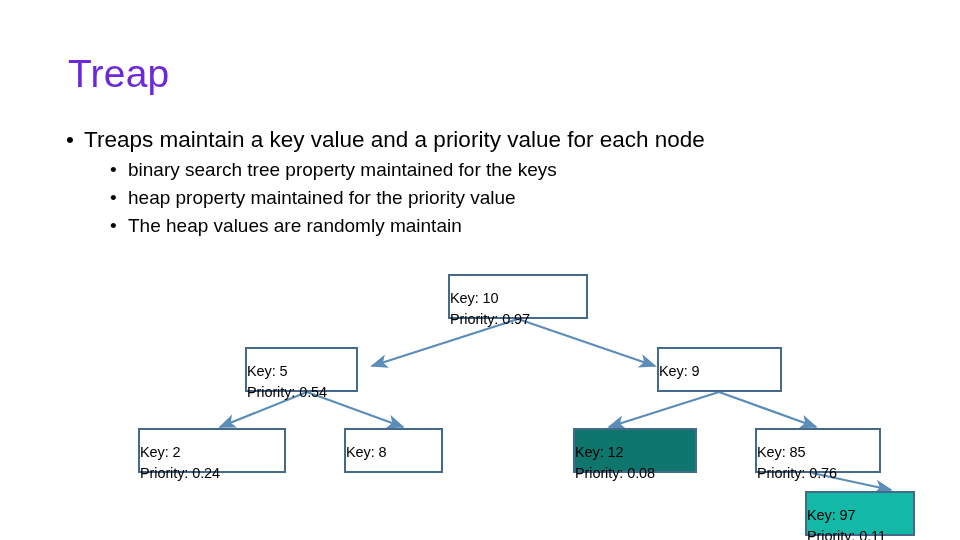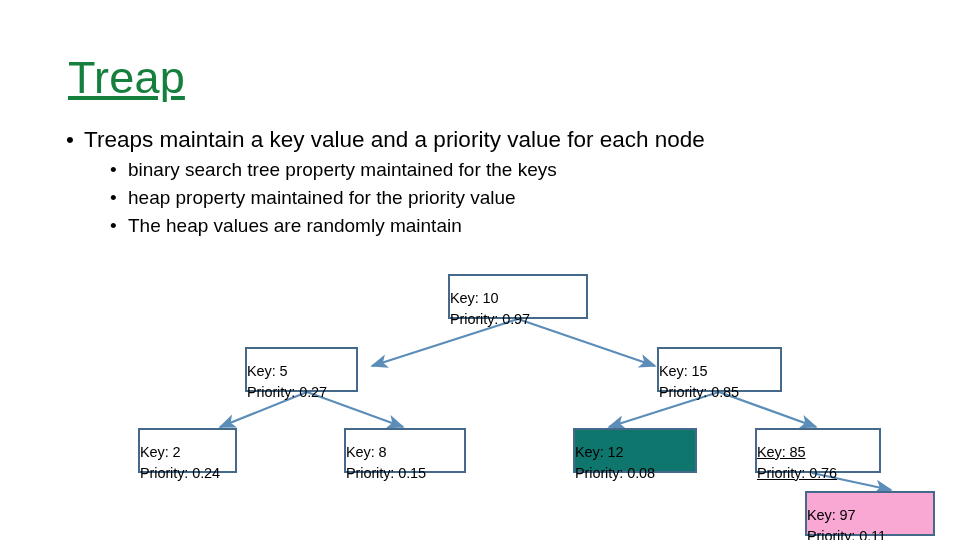--- a/index.html
+++ b/index.html
@@ -20,27 +20,26 @@
     width: 960px;
     height: 540px;
     background: #ffffff;
   }
 
   
   #slide-title {
     position: absolute;
     left: 68px;
     top: 52px;
-    font-size: 45px;
+    font-size: 39px;
     font-weight: 300;
-    color: #15803d;
+    color: #6d28d9;
     letter-spacing: 0.2px;
     line-height: 1.15;
     white-space: nowrap;
-    text-decoration: underline;
   }
 
   
   #bullets {
     position: absolute;
     left: 62px;
     top: 126px;
     width: 830px;
   }
   .bullet-l1 {
@@ -157,43 +156,41 @@
         </g>
     </svg>
 
     <div id="node-layer">
         <div class="node" style="left: 448px; top: 274px; width: 140px; height: 45px; border-color: rgb(68, 105, 139); background: rgb(255, 255, 255);">
           <span class="ln">Key: 10</span>
           <span class="ln">Priority: 0.97</span>
         </div>
         <div class="node" style="left: 245px; top: 347px; width: 113px; height: 45px; border-color: rgb(68, 105, 139); background: rgb(255, 255, 255);">
           <span class="ln">Key: 5</span>
-          <span class="ln">Priority: 0.27</span>
+          <span class="ln">Priority: 0.54</span>
         </div>
         <div class="node" style="left: 657px; top: 347px; width: 125px; height: 45px; border-color: rgb(68, 105, 139); background: rgb(255, 255, 255);">
-          <span class="ln">Key: 15</span>
-          <span class="ln">Priority: 0.85</span>
+          <span class="ln">Key: 9</span>
         </div>
-        <div class="node" style="left: 138px; top: 428px; width: 99px; height: 45px; border-color: rgb(68, 105, 139); background: rgb(255, 255, 255);">
+        <div class="node" style="left: 138px; top: 428px; width: 148px; height: 45px; border-color: rgb(68, 105, 139); background: rgb(255, 255, 255);">
           <span class="ln">Key: 2</span>
           <span class="ln">Priority: 0.24</span>
         </div>
-        <div class="node" style="left: 344px; top: 428px; width: 122px; height: 45px; border-color: rgb(68, 105, 139); background: rgb(255, 255, 255);">
+        <div class="node" style="left: 344px; top: 428px; width: 99px; height: 45px; border-color: rgb(68, 105, 139); background: rgb(255, 255, 255);">
           <span class="ln">Key: 8</span>
-          <span class="ln">Priority: 0.15</span>
         </div>
         <div class="node" style="left: 573px; top: 428px; width: 124px; height: 45px; border-color: rgb(68, 105, 139); background: #0f766e;">
           <span class="ln">Key: 12</span>
           <span class="ln">Priority: 0.08</span>
         </div>
-        <div class="node" style="left: 755px; top: 428px; width: 126px; height: 45px; border-color: rgb(68, 105, 139); background: rgb(255, 255, 255); text-decoration: underline;">
+        <div class="node" style="left: 755px; top: 428px; width: 126px; height: 45px; border-color: rgb(68, 105, 139); background: rgb(255, 255, 255);">
           <span class="ln">Key: 85</span>
           <span class="ln">Priority: 0.76</span>
         </div>
-        <div class="node" style="left: 805px; top: 491px; width: 130px; height: 45px; border-color: rgb(68, 105, 139); background: #f9a8d4;">
+        <div class="node" style="left: 805px; top: 491px; width: 110px; height: 45px; border-color: rgb(68, 105, 139); background: #14b8a6;">
           <span class="ln">Key: 97</span>
           <span class="ln">Priority: 0.11</span>
         </div>
       </div>
 
   </div>
 
 </div>
 
 </body></html>

